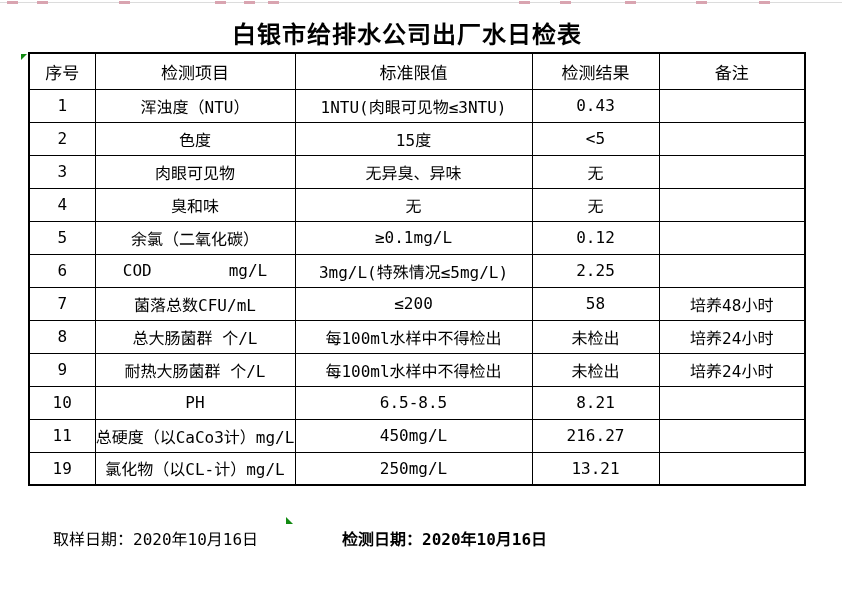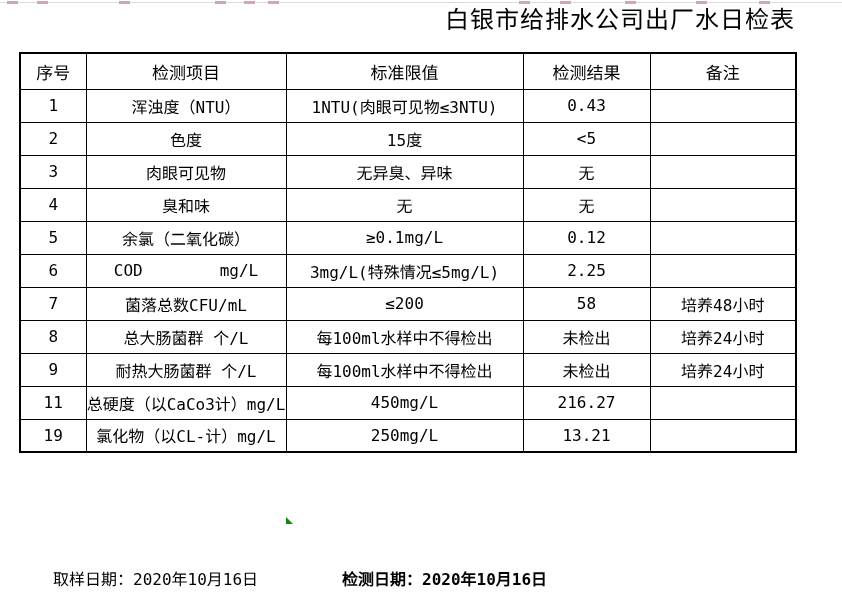--- a/index.html
+++ b/index.html
@@ -11,48 +11,48 @@
     position:relative;
     overflow:hidden;
   }
   .page{position:absolute;left:0;top:0;width:842px;height:596px;}
 
   
   .top-strip{position:absolute;left:0;top:2px;width:842px;height:1px;background:#dcdcdc;}
   .top-tick{position:absolute;top:1px;height:3px;width:11px;background:#d9a4b0;}
 
   .doc-title{
-    position:absolute;left:19px;top:3px;width:776px;height:34px;
-    text-align:right;
+    position:absolute;left:19px;top:18px;width:776px;height:34px;
+    text-align:center;
     font-family:"DejaVu Sans",sans-serif;
-    font-size:24px;font-weight:normal;letter-spacing:1px;
+    font-size:24px;font-weight:bold;letter-spacing:1px;
     line-height:34px;
   }
 
   table.inspection{
-    position:absolute;left:19px;top:52px;
+    position:absolute;left:28px;top:52px;
     border-collapse:collapse;table-layout:fixed;
     width:776px;
     background:#fff;
     border:2px solid #000;
   }
   table.inspection th,table.inspection td{
     border:1.5px solid #000;
     text-align:center;vertical-align:middle;
     padding:0;
     white-space:pre;
     overflow:hidden;
   }
   table.inspection thead tr{height:36px;}
   table.inspection tbody tr{height:33px;}
   table.inspection th{font-size:17px;font-weight:normal;}
   table.inspection td{font-size:16px;}
 
   .footer{position:absolute;left:0;top:526px;width:842px;height:22px;font-size:16px;}
-  .footer-item{position:absolute;top:0;white-space:pre;margin-top:40px;}
+  .footer-item{position:absolute;top:0;white-space:pre;}
   .footer-item.sampling{left:53px;}
   .footer-item.testing{left:342px;font-weight:bold;}
   .footer-item.reporter{left:622px;}
 
   
   .marker-header-corner{
     position:absolute;left:21px;top:54px;width:0;height:0;
     border-top:6px solid #118a11;border-right:6px solid transparent;
   }
   .marker-bottom{
@@ -160,20 +160,27 @@
           <td>培养24小时</td>
         </tr>
         <tr>
           <td>9</td>
           <td>耐热大肠菌群 个/L</td>
           <td>每100ml水样中不得检出</td>
           <td>未检出</td>
           <td>培养24小时</td>
         </tr>
         <tr>
+          <td>10</td>
+          <td>PH</td>
+          <td>6.5-8.5</td>
+          <td>8.21</td>
+          <td></td>
+        </tr>
+        <tr>
           <td>11</td>
           <td>总硬度（以CaCo3计）mg/L</td>
           <td>450mg/L</td>
           <td>216.27</td>
           <td></td>
         </tr>
         <tr>
           <td>19</td>
           <td>氯化物（以CL-计）mg/L</td>
           <td>250mg/L</td>

